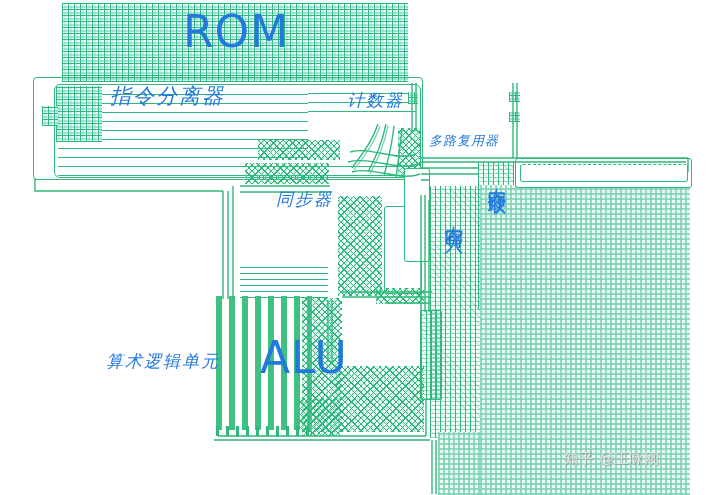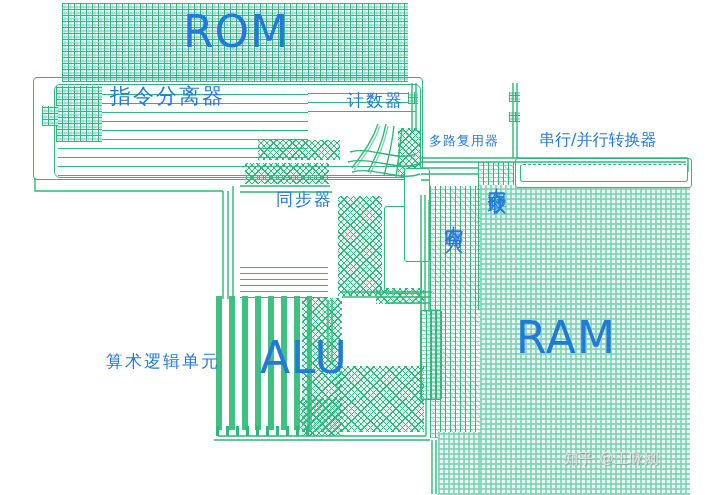--- a/index.html
+++ b/index.html
@@ -43,21 +43,21 @@
       repeating-linear-gradient(45deg,rgba(121,212,188,.45) 0,rgba(121,212,188,.45) 1px,transparent 1px,transparent 5px);
   }
   .pat-feet{
     background-image:repeating-linear-gradient(90deg,#2fb87b 0,#2fb87b 3px,transparent 3px,transparent 10px);
   }
   .box{border:1.3px solid #2fb87b;border-radius:3px;background:#fff;}
   .outline{border:1.3px solid #2fb87b;border-radius:4px;background:transparent;}
   
   .lbl{position:absolute;color:#2279dc;z-index:6;white-space:nowrap;line-height:1;}
   .lbl-big{font-size:44px;letter-spacing:1px;}
-  .lbl-cn{font-size:17px;letter-spacing:2px;}
+  .lbl-cn{font-size:17px;letter-spacing:2px;font-style:italic;}
   .lbl-vert{writing-mode:vertical-rl;text-orientation:upright;font-size:19px;letter-spacing:3px;}
   .watermark{position:absolute;z-index:7;font-size:14px;letter-spacing:1px;color:#e3e3e3;
              text-shadow:1px 1px 1px rgba(120,120,120,.65);}
   svg.wires{position:absolute;left:0;top:0;z-index:4;}
   svg.wires path{fill:none;stroke:#2fb87b;stroke-width:1.4;}
   svg.wires path.t{stroke:#7fd4bc;}
 </style>
 </head>
 <body>
 
@@ -115,22 +115,20 @@
     <path d="M342,292 L432,292 M342,297 L430,297 M386,303 L430,303"></path>
     <path d="M328,300 L328,362 M332,300 L332,362"></path>
     <path d="M218,436 L426,436 M214,440 L430,440 M426,400 L426,436"></path>
     <path d="M432,440 L432,494 M436,440 L436,494"></path>
   </svg>
 
   <div class="lbl lbl-big" style="left:183px;top:10px;">ROM</div>
   <div class="lbl lbl-cn" style="left:110px;top:86px;font-size:21px;">指令分离器</div>
   <div class="lbl lbl-cn" style="left:347px;top:92px;">计数器</div>
   <div class="lbl lbl-cn" style="left:429px;top:134px;font-size:13px;letter-spacing:1px;">多路复用器</div>
-  <div class="lbl lbl-cn" style="left:539px;top:132px;font-size:16px;letter-spacing:0;">串行/并行转换器</div>
   <div class="lbl lbl-cn" style="left:276px;top:191px;">同步器</div>
   <div class="lbl lbl-vert" style="left:488px;top:172px;">内存读取</div>
   <div class="lbl lbl-vert" style="left:445px;top:210px;">内存写入</div>
-  <div class="lbl lbl-big" style="left:516px;top:316px;">RAM</div>
   <div class="lbl lbl-big" style="left:260px;top:336px;">ALU</div>
   <div class="lbl lbl-cn" style="left:106px;top:353px;">算术逻辑单元</div>
   <div class="watermark" style="left:564px;top:450px;">知乎 @王咏刚</div>
 
 </div>
 
 </body></html>

